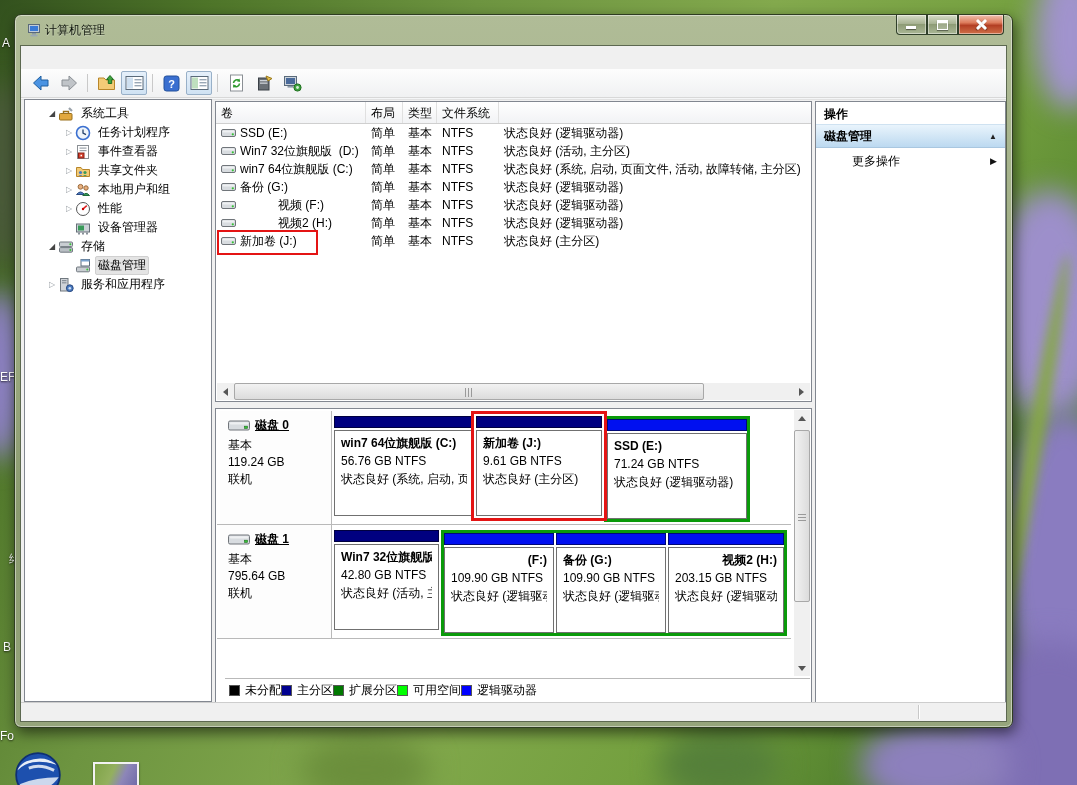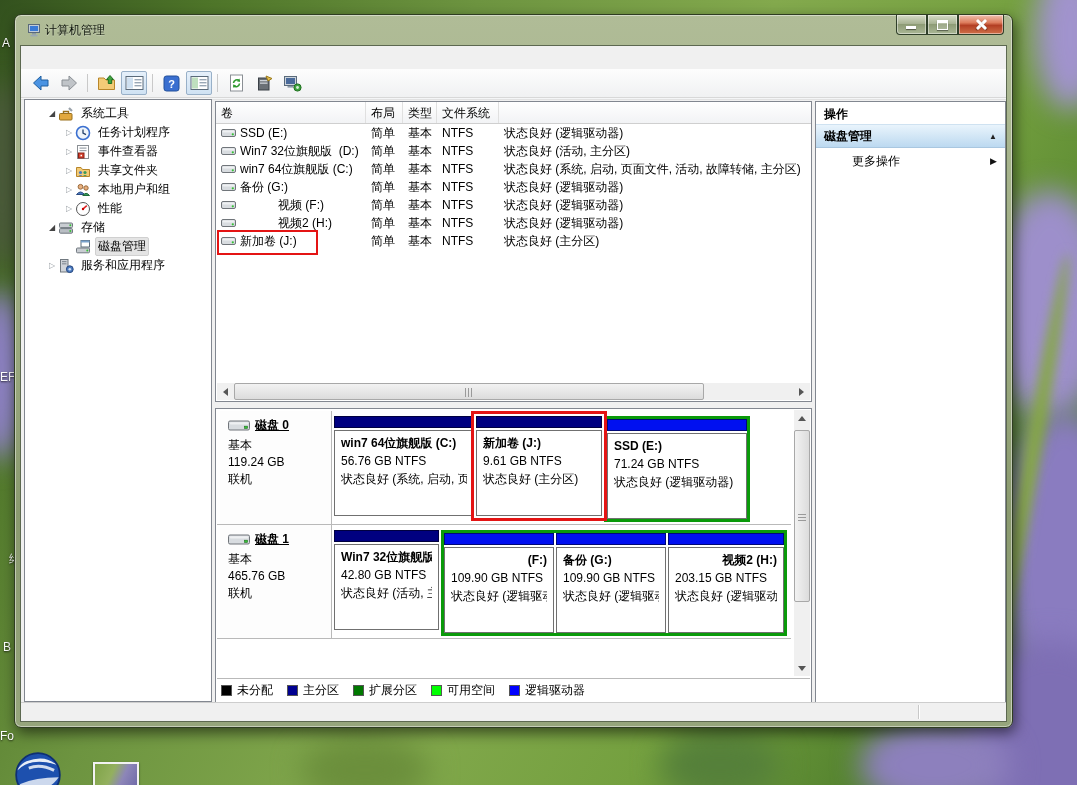--- a/index.html
+++ b/index.html
@@ -88,21 +88,21 @@
   .band.primary{background:#000080;}
   .band.logical{background:#0010f0;}
   .pbody{flex:1;margin-top:2px;border:1px solid #707070;background:#fff;padding:3px 6px 0 6px;overflow:hidden;}
   .plabel{font-weight:bold;white-space:nowrap;overflow:hidden;line-height:18px;}
   .plabel.right{text-align:right;}
   .pline{white-space:nowrap;overflow:hidden;line-height:18px;}
   .extgroup{border:3px solid #0a9a0a;display:flex;gap:2px;background:#fff;width:max-content;flex:none;}
   .extgroup .part{height:100px;}
   .cdrow{position:absolute;left:1px;right:20px;top:230px;height:41px;}
   .cdrow .dinfo{padding-top:4px;}
-  .legend{position:absolute;left:1px;right:1px;bottom:1px;height:22px;background:#fff;border-top:1px solid #b9b9b9;display:flex;align-items:center;padding-left:4px;gap:14px;text-align:right;}
+  .legend{position:absolute;left:9px;right:1px;bottom:1px;height:22px;background:#fff;border-top:1px solid #b9b9b9;display:flex;align-items:center;padding-left:4px;text-align:right;}
   .leg-item{display:flex;align-items:center;gap:5px;}
   .leg-sq{width:11px;height:11px;border:1px solid #555;box-sizing:border-box;flex:none;}
   
   .act-header{height:22px;padding:4px 8px 0 8px;font-weight:bold;box-sizing:border-box;}
   .act-section{height:22px;background:linear-gradient(#e9f4fc,#bcd9f0);border-top:1px solid #cfe2f1;border-bottom:1px solid #a9c7e0;
     display:flex;align-items:center;padding:0 8px;font-weight:bold;}
   .act-section .arr{margin-left:auto;font-size:8px;color:#222;}
   .act-more{height:26px;display:flex;align-items:center;padding:0 8px 0 36px;}
   .act-more .arr{margin-left:auto;font-size:9px;color:#111;}
   
@@ -333,20 +333,33 @@
           <div class="tree-row" style="padding-left: 38px;">
             <span class="tree-exp collapsed">▷</span>
             <span class="tree-ico">
               <svg width="16" height="16" viewBox="0 0 16 16">
                 <circle cx="8" cy="8" r="6.5" fill="#fff" stroke="#555"></circle>
                 <path d="M8 8 L11.8 4.6" stroke="#d22" stroke-width="1.6"></path>
                 <circle cx="8" cy="8" r="1.2" fill="#c00"></circle>
               </svg>
             </span>
             <span class="tree-label">性能</span>
+          </div>
+          <div class="tree-row" style="padding-left: 38px;">
+            <span class="tree-exp"></span>
+            <span class="tree-ico">
+              <svg width="16" height="16" viewBox="0 0 16 16">
+                <rect x="1.5" y="4" width="13" height="8" fill="#ccd2d8" stroke="#667078"></rect>
+                <rect x="3" y="5.5" width="6" height="5" fill="#3a9a5a"></rect>
+                <rect x="3" y="12.5" width="2" height="2" fill="#889098"></rect>
+                <rect x="7" y="12.5" width="2" height="2" fill="#889098"></rect>
+                <rect x="11" y="12.5" width="2" height="2" fill="#889098"></rect>
+              </svg>
+            </span>
+            <span class="tree-label">设备管理器</span>
           </div>
           <div class="tree-row" style="padding-left: 21px;">
             <span class="tree-exp">◢</span>
             <span class="tree-ico">
               <svg width="16" height="16" viewBox="0 0 16 16">
                 <rect x="1.5" y="3" width="13" height="4.6" rx="1" fill="#c9cdd2" stroke="#70787f"></rect>
                 <circle cx="12.3" cy="5.3" r="1" fill="#35c235"></circle>
                 <rect x="1.5" y="8.6" width="13" height="4.6" rx="1" fill="#b9bec4" stroke="#70787f"></rect>
                 <circle cx="12.3" cy="10.9" r="1" fill="#35c235"></circle>
               </svg>
@@ -535,21 +548,21 @@
                   <span style="display: flex;">
                     <svg width="22" height="15" viewBox="0 0 22 15">
                       <rect x="0.5" y="3" width="21" height="9" rx="1.5" fill="#d8dce0" stroke="#70757a"></rect>
                       <rect x="1.8" y="4.2" width="18.5" height="2.4" rx="1" fill="#eef0f2"></rect>
                       <rect x="16.5" y="8.2" width="3" height="2.2" fill="#35c235" stroke="#1f701f" stroke-width="0.6"></rect>
                     </svg>
                   </span>
                   <u>磁盘 1</u>
                 </div>
                 <div class="dline">基本</div>
-                <div class="dline">465.76 GB</div>
+                <div class="dline">795.64 GB</div>
                 <div class="dline">联机</div>
               </div>
               <div class="parts">
                 <div class="part" style="width: 105px;">
                   <div class="band primary"></div>
                   <div class="pbody">
                     <div class="plabel">Win7 32位旗舰版 (D:)</div>
                     <div class="pline">42.80 GB NTFS</div>
                     <div class="pline">状态良好 (活动, 主分区)</div>
                   </div>

